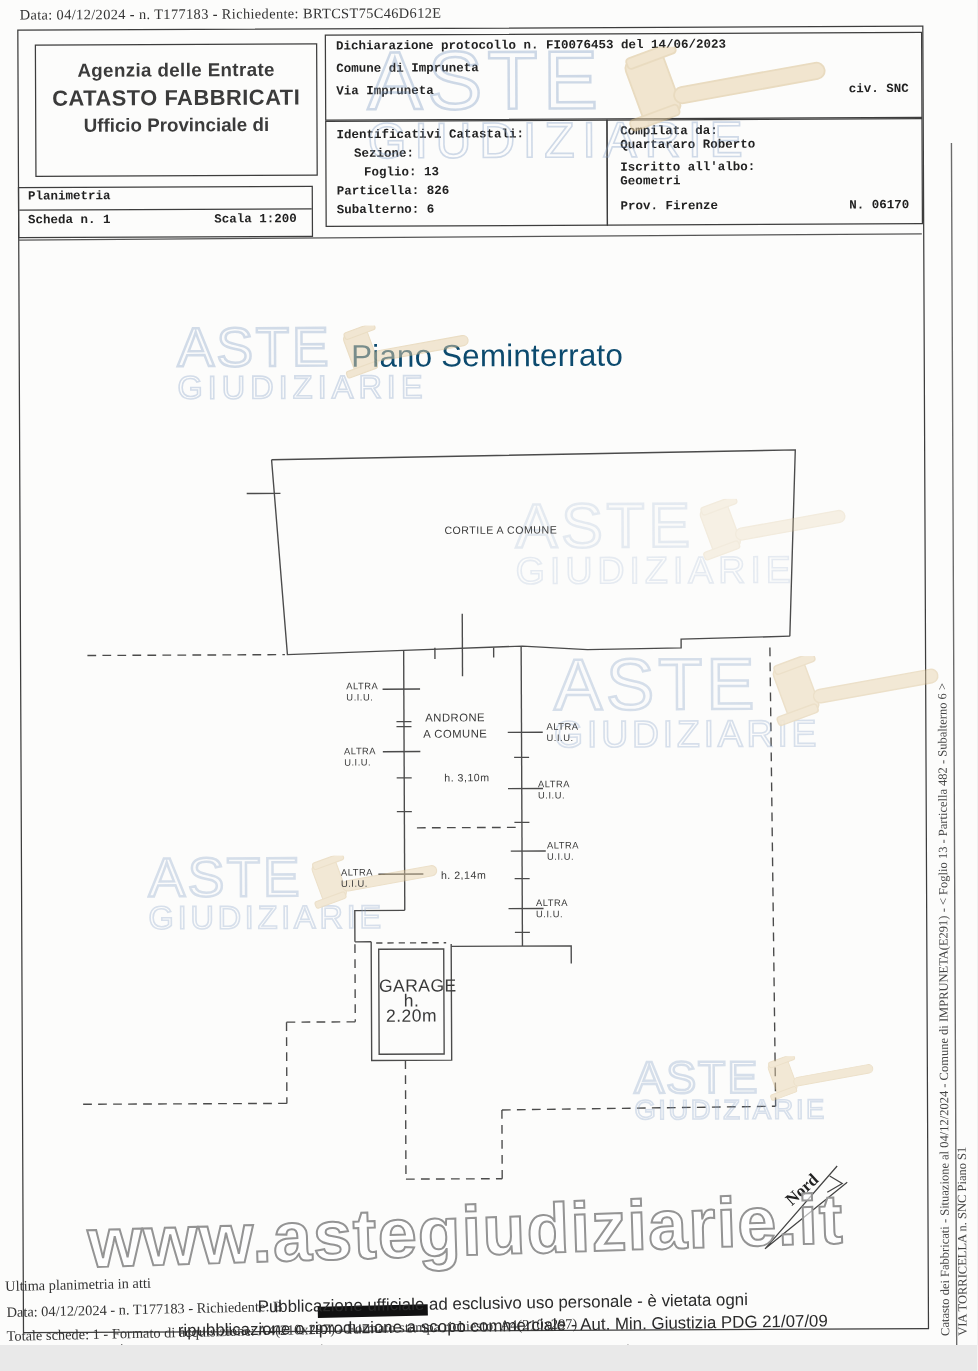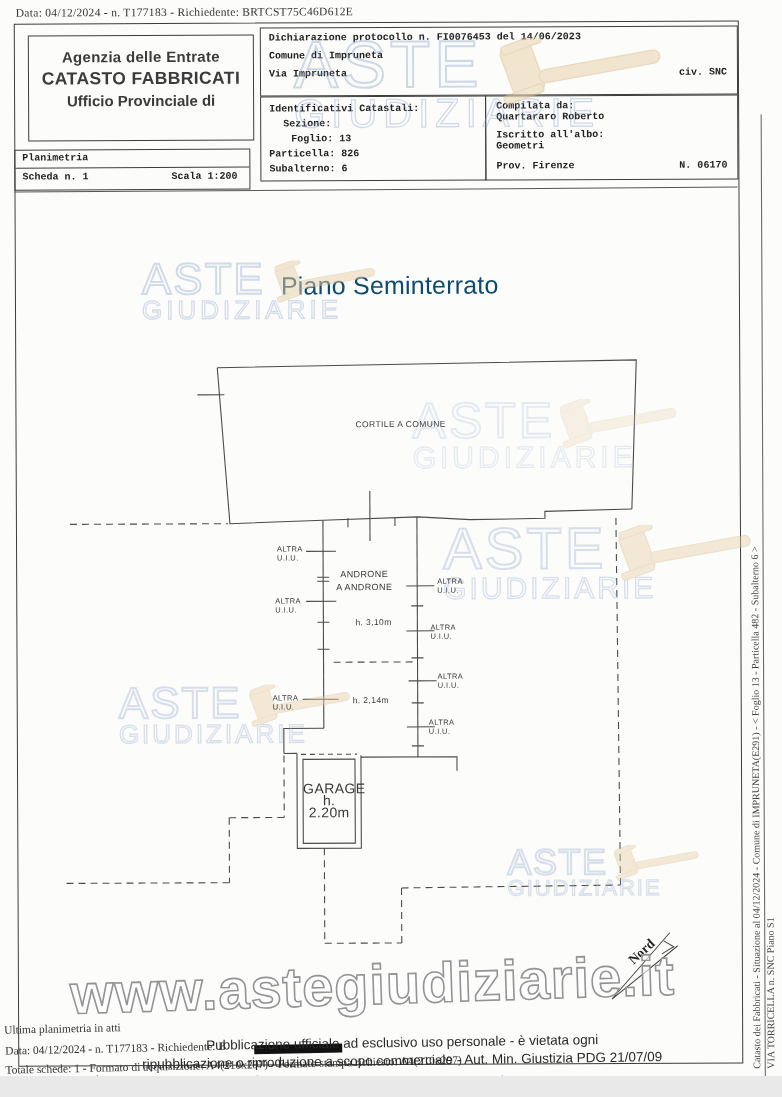--- a/index.html
+++ b/index.html
@@ -199,21 +199,21 @@
     <g stroke="#444" stroke-width="1" fill="none">
       <path d="M610,1000 L676,947 M610,1000 L668,934"></path>
       <path d="M660,955 L672,948 L662,942"></path>
     </g>
   </svg>
 
   <div class="plabel" style="left:356px; top:420px; font-size:8.5px;">CORTILE A COMUNE</div>
 
   <div class="plabel pl-center" style="left:328px; top:568px; width:72px; font-size:9px; line-height:13px;">
     <div>ANDRONE</div>
-    <div>A ANDRONE</div>
+    <div>A COMUNE</div>
   </div>
   <div class="plabel" style="left:355px; top:618px; font-size:8.5px;">h. 3,10m</div>
   <div class="plabel" style="left:352px; top:696px; font-size:8.5px;">h. 2,14m</div>
 
   <div class="plabel altra" style="left:277px; top:545px;">
     <div>ALTRA</div>
         <div>U.I.U.</div>
   </div>
   <div class="plabel altra" style="left:275px; top:597px;">
     <div>ALTRA</div>

